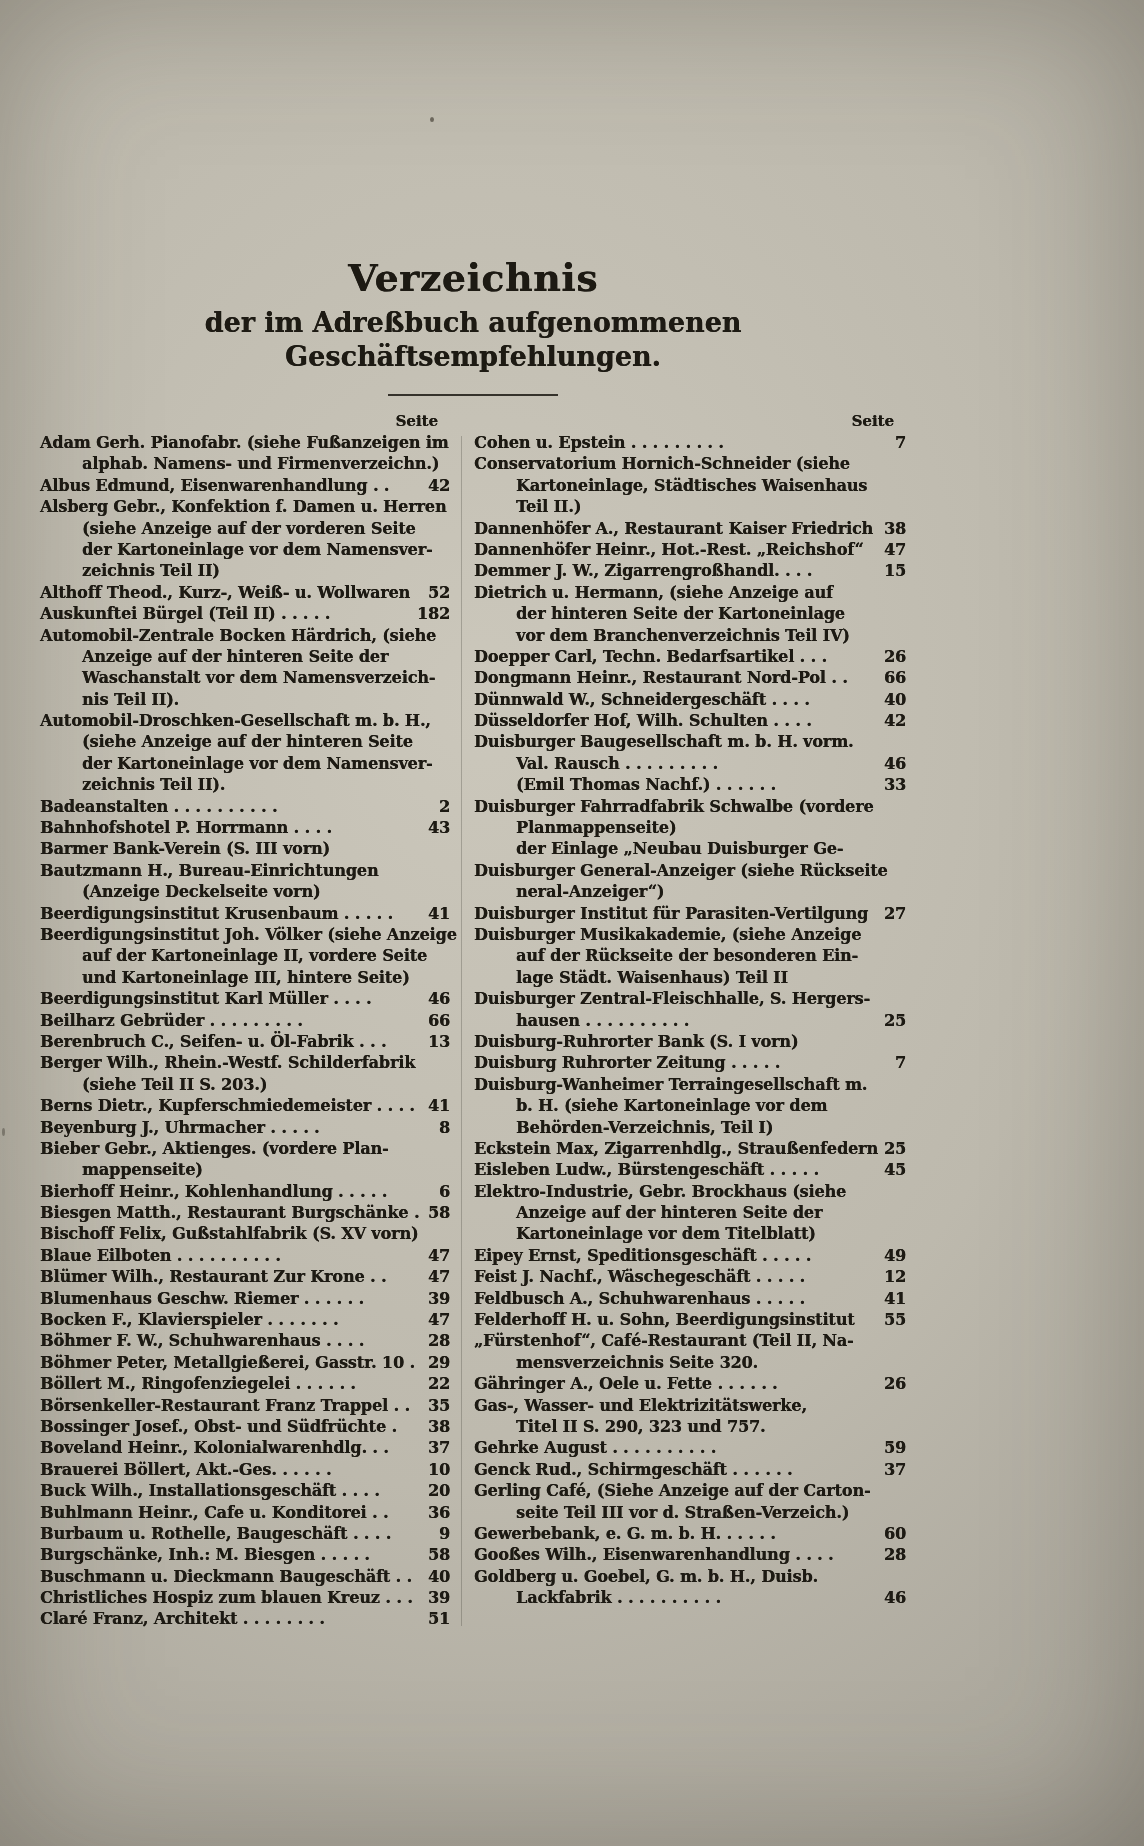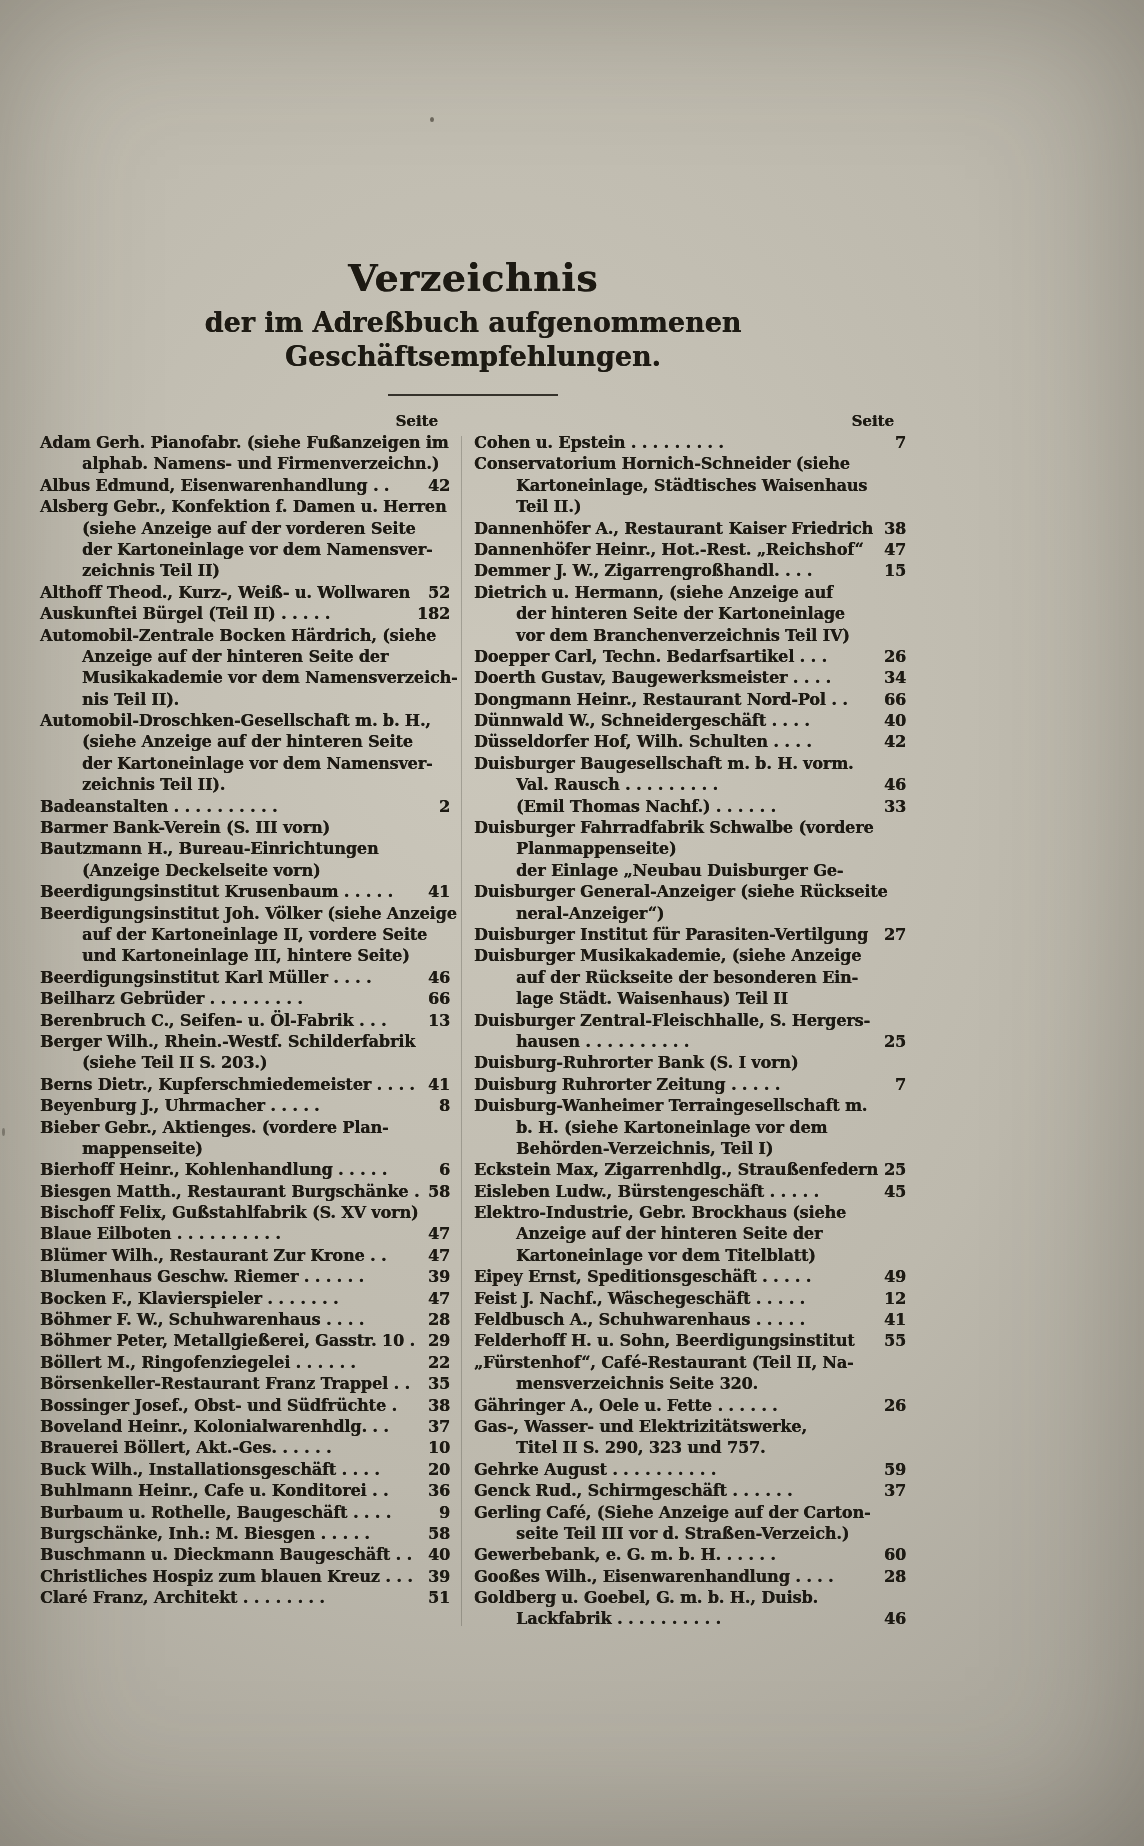--- a/index.html
+++ b/index.html
@@ -68,27 +68,28 @@
             <div class="line indent"><span class="txt">alphab. Namens- und Firmenverzeichn.)</span></div>
             <div class="line"><span class="txt">Albus Edmund, Eisenwarenhandlung . .</span><span class="pg">42</span></div>
             <div class="line"><span class="txt">Alsberg Gebr., Konfektion f. Damen u. Herren</span></div>
             <div class="line indent"><span class="txt">(siehe Anzeige auf der vorderen Seite</span></div>
             <div class="line indent"><span class="txt">der Kartoneinlage vor dem Namensver-</span></div>
             <div class="line indent"><span class="txt">zeichnis Teil II)</span></div>
             <div class="line"><span class="txt">Althoff Theod., Kurz-, Weiß- u. Wollwaren</span><span class="pg">52</span></div>
             <div class="line"><span class="txt">Auskunftei Bürgel (Teil II) . . . . .</span><span class="pg">182</span></div>
             <div class="line"><span class="txt">Automobil-Zentrale Bocken Härdrich, (siehe</span></div>
             <div class="line indent"><span class="txt">Anzeige auf der hinteren Seite der</span></div>
-            <div class="line indent"><span class="txt">Musikakademie vor dem Namensverzeich-</span></div>
+            <div class="line indent"><span class="txt">Waschanstalt vor dem Namensverzeich-</span></div>
             <div class="line indent"><span class="txt">nis Teil II).</span></div>
             <div class="line"><span class="txt">Automobil-Droschken-Gesellschaft m. b. H.,</span></div>
             <div class="line indent"><span class="txt">(siehe Anzeige auf der hinteren Seite</span></div>
             <div class="line indent"><span class="txt">der Kartoneinlage vor dem Namensver-</span></div>
             <div class="line indent"><span class="txt">zeichnis Teil II).</span></div>
             <div class="line"><span class="txt">Badeanstalten . . . . . . . . . .</span><span class="pg">2</span></div>
+            <div class="line"><span class="txt">Bahnhofshotel P. Horrmann . . . .</span><span class="pg">43</span></div>
             <div class="line"><span class="txt">Barmer Bank-Verein (S. III vorn)</span></div>
             <div class="line"><span class="txt">Bautzmann H., Bureau-Einrichtungen</span></div>
             <div class="line indent"><span class="txt">(Anzeige Deckelseite vorn)</span></div>
             <div class="line"><span class="txt">Beerdigungsinstitut Krusenbaum . . . . .</span><span class="pg">41</span></div>
             <div class="line"><span class="txt">Beerdigungsinstitut Joh. Völker (siehe Anzeige</span></div>
             <div class="line indent"><span class="txt">auf der Kartoneinlage II, vordere Seite</span></div>
             <div class="line indent"><span class="txt">und Kartoneinlage III, hintere Seite)</span></div>
             <div class="line"><span class="txt">Beerdigungsinstitut Karl Müller . . . .</span><span class="pg">46</span></div>
             <div class="line"><span class="txt">Beilharz Gebrüder . . . . . . . . .</span><span class="pg">66</span></div>
             <div class="line"><span class="txt">Berenbruch C., Seifen- u. Öl-Fabrik . . .</span><span class="pg">13</span></div>
@@ -129,21 +130,20 @@
             <div class="line"><span class="txt">Conservatorium Hornich-Schneider (siehe</span></div>
             <div class="line indent"><span class="txt">Kartoneinlage, Städtisches Waisenhaus</span></div>
             <div class="line indent"><span class="txt">Teil II.)</span></div>
             <div class="line"><span class="txt">Dannenhöfer A., Restaurant Kaiser Friedrich</span><span class="pg">38</span></div>
             <div class="line"><span class="txt">Dannenhöfer Heinr., Hot.-Rest. „Reichshof“</span><span class="pg">47</span></div>
             <div class="line"><span class="txt">Demmer J. W., Zigarrengroßhandl. . . .</span><span class="pg">15</span></div>
             <div class="line"><span class="txt">Dietrich u. Hermann, (siehe Anzeige auf</span></div>
             <div class="line indent"><span class="txt">der hinteren Seite der Kartoneinlage</span></div>
             <div class="line indent"><span class="txt">vor dem Branchenverzeichnis Teil IV)</span></div>
             <div class="line"><span class="txt">Doepper Carl, Techn. Bedarfsartikel . . .</span><span class="pg">26</span></div>
-            <div class="line"><span class="txt">Doerth Gustav, Baugewerksmeister . . . .</span><span class="pg">34</span></div>
             <div class="line"><span class="txt">Dongmann Heinr., Restaurant Nord-Pol . .</span><span class="pg">66</span></div>
             <div class="line"><span class="txt">Dünnwald W., Schneidergeschäft . . . .</span><span class="pg">40</span></div>
             <div class="line"><span class="txt">Düsseldorfer Hof, Wilh. Schulten . . . .</span><span class="pg">42</span></div>
             <div class="line"><span class="txt">Duisburger Baugesellschaft m. b. H. vorm.</span></div>
             <div class="line indent"><span class="txt">Val. Rausch . . . . . . . . .</span><span class="pg">46</span></div>
             <div class="line indent"><span class="txt">(Emil Thomas Nachf.) . . . . . .</span><span class="pg">33</span></div>
             <div class="line"><span class="txt">Duisburger Fahrradfabrik Schwalbe (vordere</span></div>
             <div class="line indent"><span class="txt">Planmappenseite)</span></div>
             <div class="line indent"><span class="txt">der Einlage „Neubau Duisburger Ge-</span></div>
             <div class="line"><span class="txt">Duisburger General-Anzeiger (siehe Rückseite</span></div>

